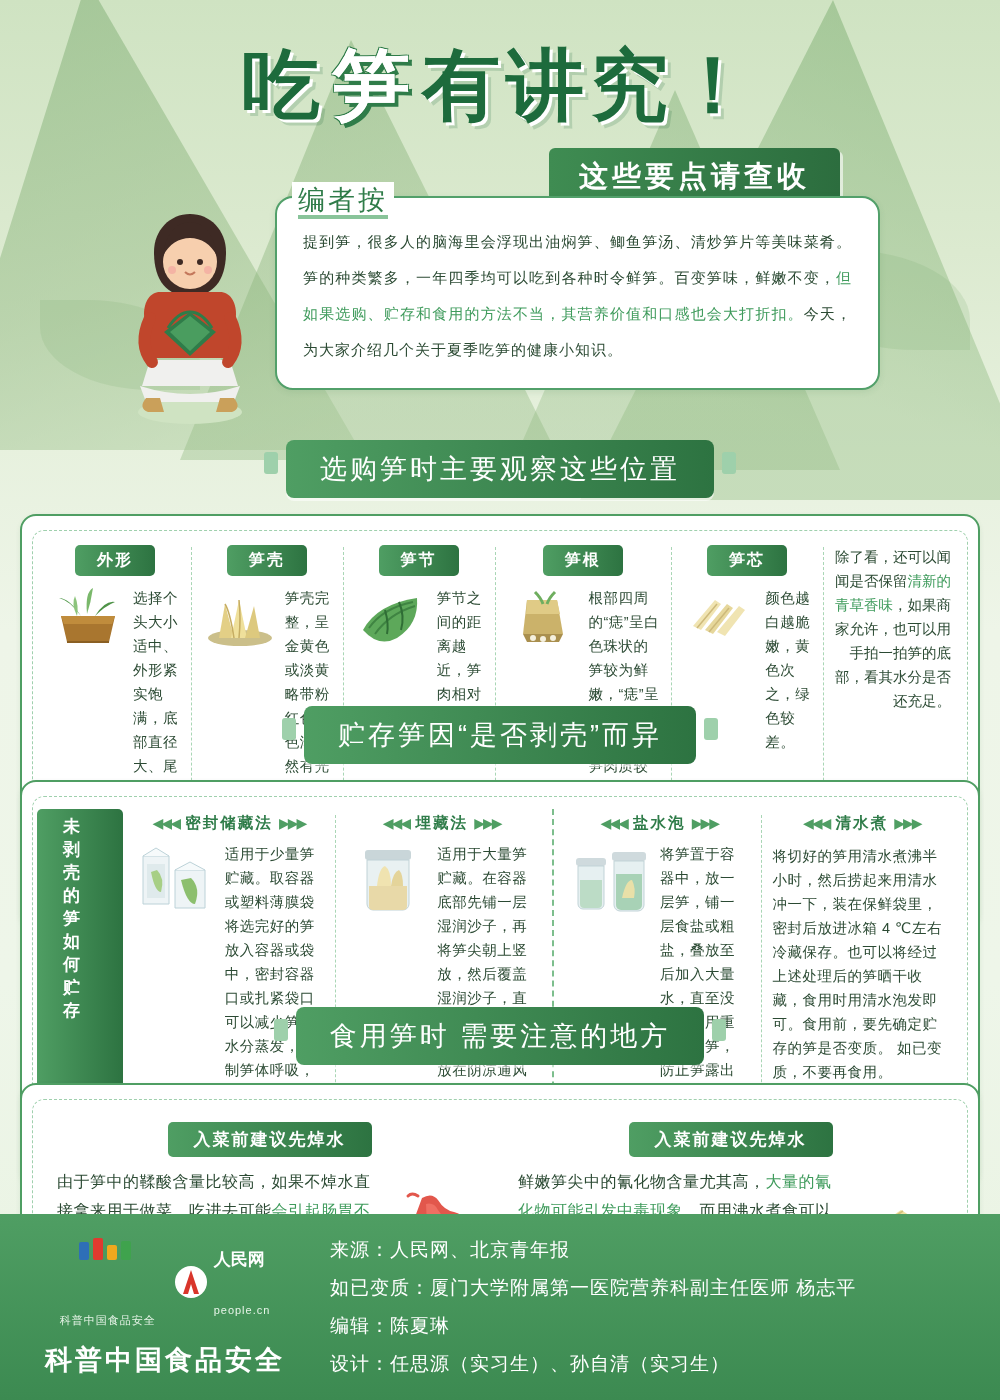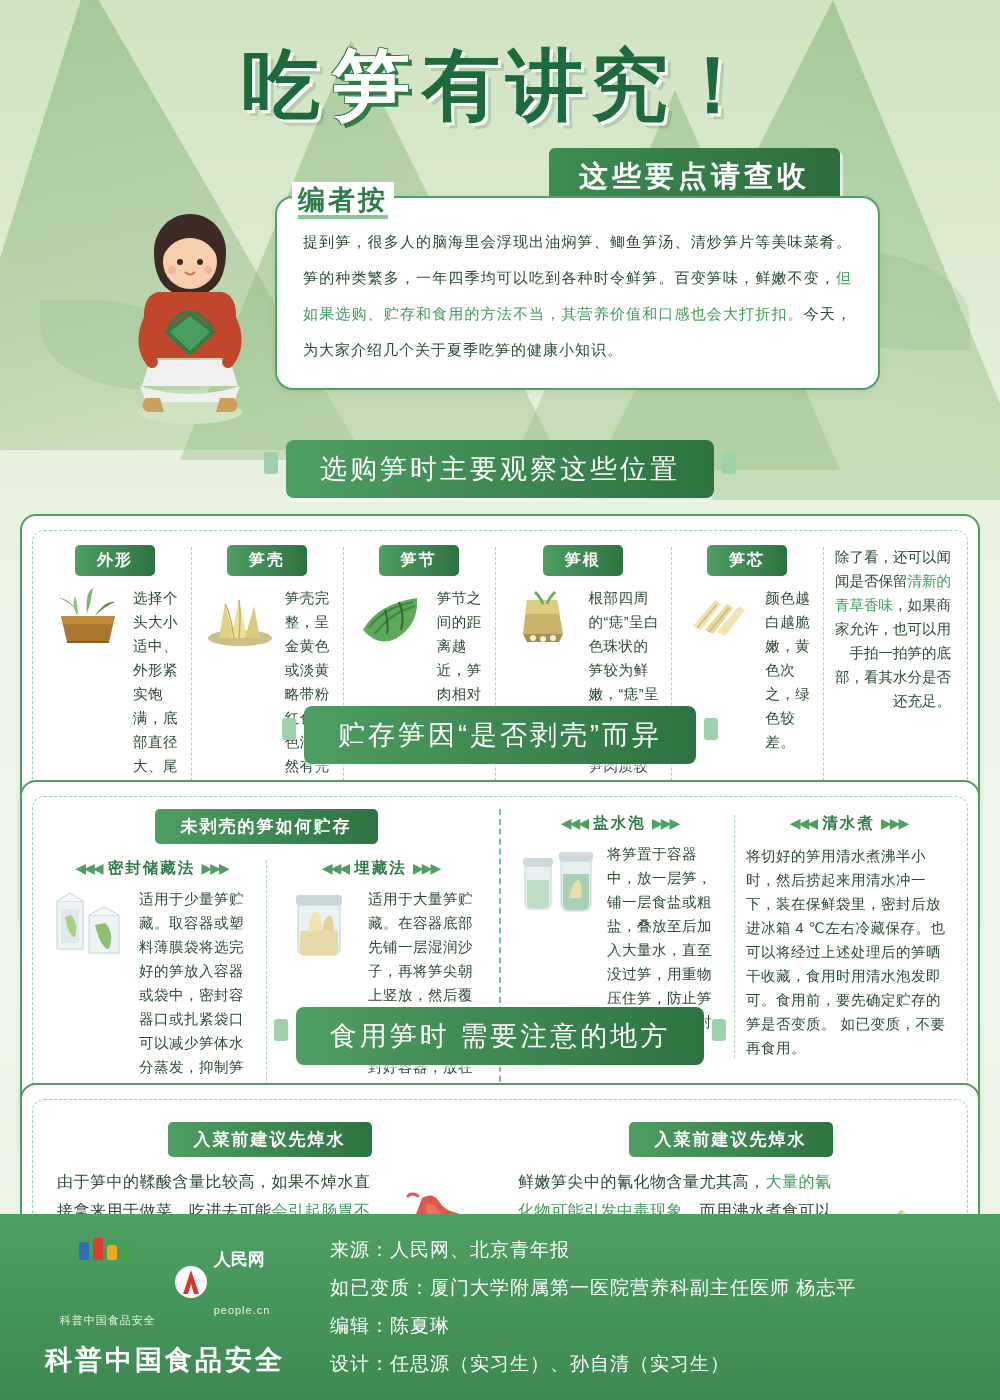--- a/index.html
+++ b/index.html
@@ -63,21 +63,21 @@
   .note-card {
     margin-left:155px;
     background:#ffffff;
     border:2px solid #52a06a;
     border-radius:18px;
     padding:26px 26px 20px 26px;
     box-shadow:0 2px 6px rgba(60,120,70,.12);
   }
   .note-head {
     position:absolute; left:172px; top:-14px;
-    font-size:27px; font-weight:bold; color:#2f7c49;
+    font-size:27px; font-weight:normal; color:#2f7c49;
     letter-spacing:3px;
     background:#fff; padding:0 6px;
   }
   .note-head .u { border-bottom:4px solid #89c49a; }
   .note-text {
     font-size:15px; line-height:36px; color:#2b4a33; text-align:justify;
     letter-spacing:1px;
   }
   .note-text .green { color:#3f9b5c; }
 
@@ -318,21 +318,21 @@
   </div>
 
   <div style="position:absolute;left:0;right:0;top:706px;">
     <div class="banner-row">
       <div class="banner">贮存笋因“是否剥壳”而异</div>
     </div>
 
     <div class="panel">
       <div class="panel-inner" style="padding:12px 4px;">
 
-        <div class="store-half" style="flex-direction:column;">
+        <div class="store-half" style="flex-direction:row;">
           <div class="sub-title">未剥壳的笋如何贮存</div>
           <div style="display:flex;">
             <div class="col">
               <div class="arrow-title">
                 <span class="ar">◀◀◀</span>
                 <span>密封储藏法</span>
                 <span class="ar">▶▶▶</span>
               </div>
               <div class="col-body">
                 <svg class="thumb" style="width:82px;flex:0 0 82px;height:74px;" viewBox="0 0 82 74">

